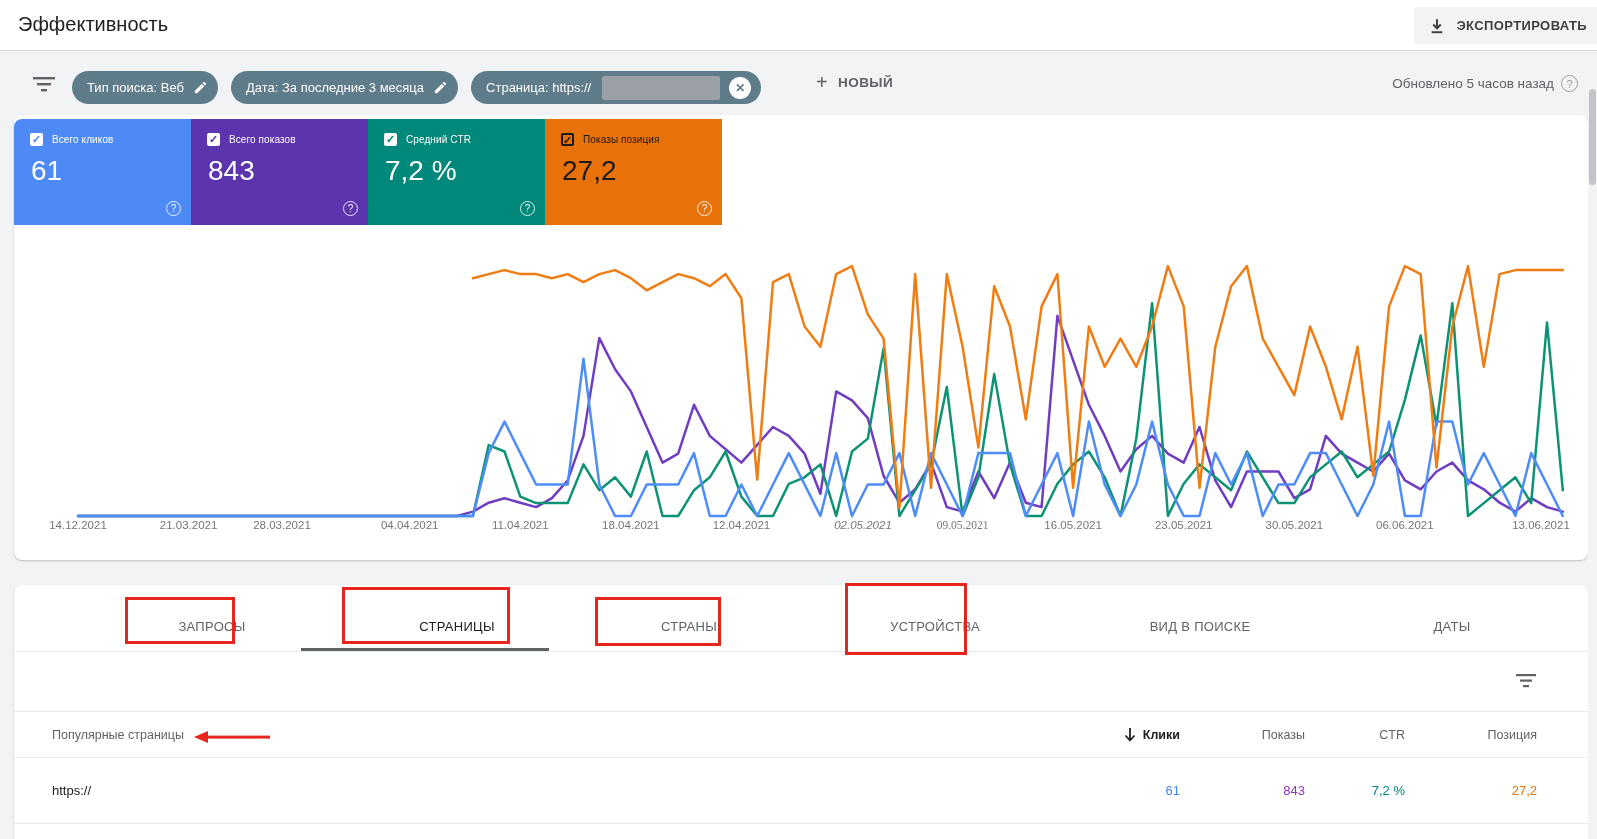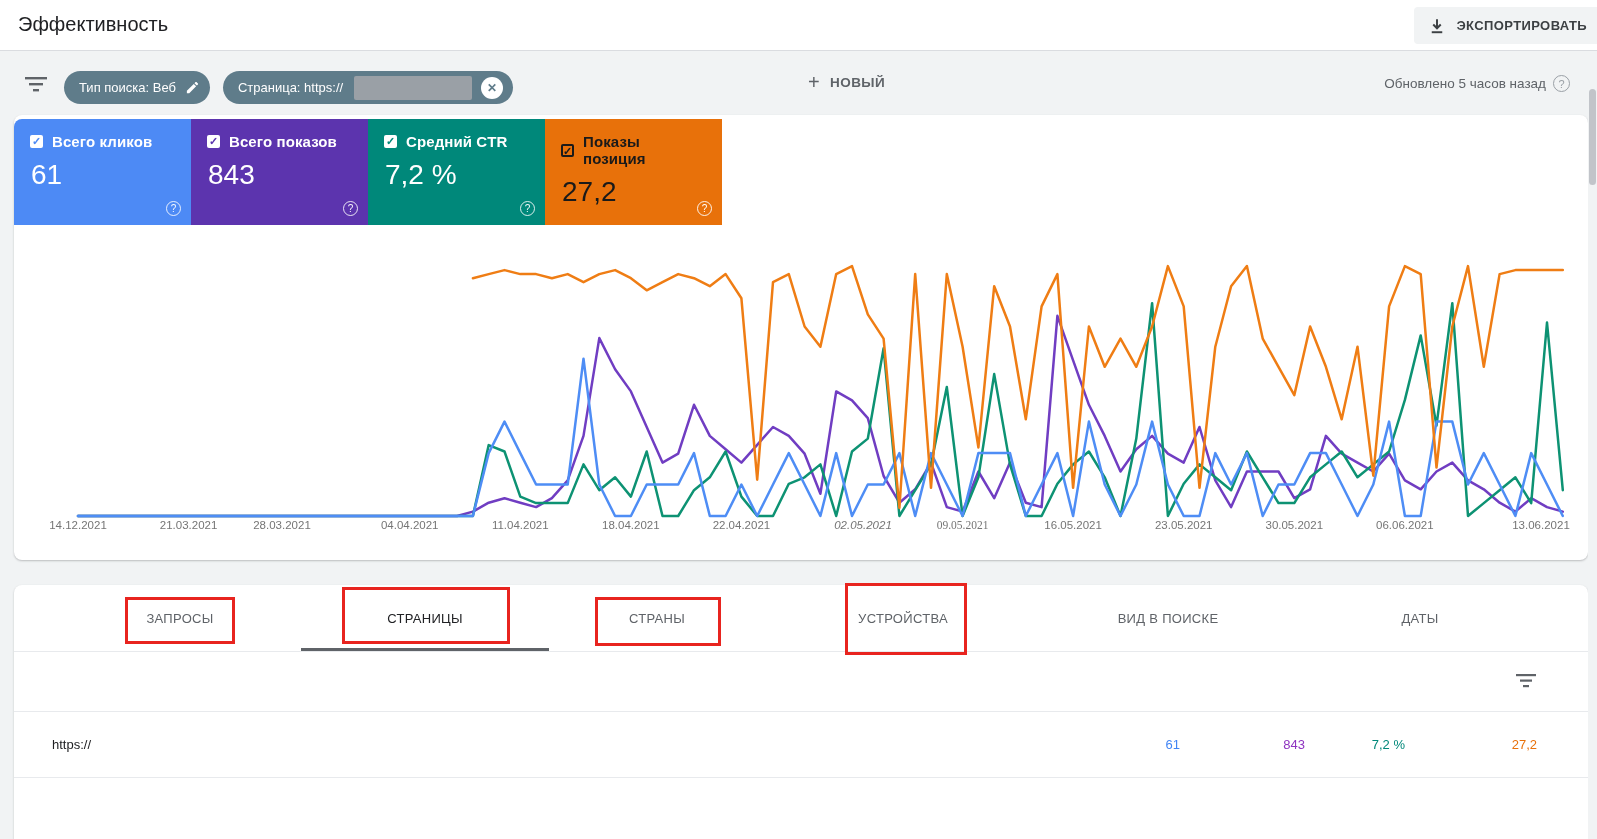--- a/index.html
+++ b/index.html
@@ -11,21 +11,21 @@
   
   .app-header { position:absolute; top:0; left:0; width:1597px; height:51px;
     background:#fff; border-bottom:1px solid #dadce0; z-index:5; }
   .page-title { position:absolute; left:18px; top:13px; font-size:20px; color:#202124; }
   .export-btn { position:absolute; right:-8px; top:7px; height:37px; background:#f1f3f4;
     border:none; border-radius:4px; display:flex; align-items:center; gap:10px;
     padding:0 18px 0 14px; cursor:pointer; }
   .export-btn span { font-size:13px; font-weight:bold; color:#3c4043; letter-spacing:.4px; }
 
   
-  .filter-bar { position:absolute; top:51px; left:8px; width:1552px; height:64px; }
+  .filter-bar { position:absolute; top:51px; left:16px; width:1552px; height:64px; }
   .filter-list-icon { position:absolute; left:17px; top:25px; width:22px; height:16px; cursor:pointer; }
   .chips { position:absolute; left:56px; top:20px; display:flex; gap:13px; align-items:center; }
   .chip { height:33px; background:#5f7c8a; border-radius:17px; color:#fff; font-size:13px;
     display:flex; align-items:center; gap:9px; padding:0 10px 0 15px; cursor:pointer; }
   .chip .redact { display:inline-block; width:118px; height:24px; background:#9aa0a6;
     border-radius:2px; margin-left:2px; }
   .chip .close-circle { width:22px; height:22px; border-radius:50%; background:#fff;
     color:#5f7c8a; font-size:12px; font-weight:bold; display:flex; align-items:center;
     justify-content:center; cursor:pointer; }
   .new-btn { display:flex; align-items:center; gap:10px; margin-left:30px; background:none;
@@ -38,41 +38,41 @@
 
   
   .chart-card { position:absolute; left:14px; top:115px; width:1574px; height:445px;
     background:#fff; border-radius:8px; box-shadow:0 1px 2px rgba(60,64,67,.3); }
   .metric-row { position:absolute; left:0; top:4px; display:flex; }
   .metric { width:177px; height:106px; padding:14px 16px 0; position:relative; cursor:pointer; }
   .metric:first-child { border-top-left-radius:8px; }
   .metric .m-top { display:flex; align-items:center; gap:9px; }
   .checkbox { width:13px; height:13px; background:#fff; border-radius:2px; font-size:11px;
     line-height:13px; text-align:center; font-weight:bold; flex:0 0 13px; }
-  .metric .m-label { font-size:15px; font-weight:bold; letter-spacing:.1px; }
+  .metric .m-label { font-size:10px; font-weight:normal; letter-spacing:.1px; }
   .metric .m-value { font-size:28px; margin-top:9px; margin-left:1px; }
   .metric .m-help { position:absolute; right:10px; bottom:9px; width:15px; height:15px;
     border-radius:50%; border:1.5px solid rgba(255,255,255,.85); color:rgba(255,255,255,.95);
     font-size:10px; display:flex; align-items:center; justify-content:center; }
   .metric.light { color:#fff; }
   .metric.dark { color:#1a1a1a; }
   .metric.dark .checkbox { background:transparent; border:2px solid #1a1a1a; color:#1a1a1a; line-height:10px;}
   .metric.dark .m-help { border-color:rgba(255,255,255,.9); color:#fff; }
 
   .chart-svg { position:absolute; left:0; top:118px; }
   .tick-row { position:absolute; left:0; top:404px; width:1574px; height:18px; }
   .tick-row span { position:absolute; width:90px; margin-left:-45px; text-align:center;
     font-size:11.5px; color:#757575; }
 
   
   .table-card { position:absolute; left:14px; top:585px; width:1574px; height:254px;
     background:#fff; border-radius:8px 8px 0 0; box-shadow:0 1px 2px rgba(60,64,67,.3); }
   .tabs-row { position:relative; height:67px; border-bottom:1px solid #e8eaed; }
-  .tab { position:absolute; top:0; transform:translateX(-50%); line-height:67px;
-    font-size:13px; letter-spacing:.3px; color:#5f6368; cursor:pointer; white-space:nowrap; }
+  .tab { position:absolute; top:8px; transform:translateX(-50%); line-height:67px;
+    font-size:13px; letter-spacing:.3px; color:#5f6368; cursor:pointer; white-space:nowrap;margin-left:32px; }
   .tab.active { color:#202124; font-weight:normal; }
   .tab-underline { position:absolute; left:287px; bottom:0; width:248px; height:3px; background:#5f6368; }
   .anno-box { position:absolute; border:3px solid #e8241f; z-index:4; pointer-events:none; }
 
   .toolbar-row { position:relative; height:60px; border-bottom:1px solid #e8eaed; }
   .table-filter-icon { position:absolute; right:52px; top:22px; width:20px; height:14px; cursor:pointer; }
 
   .head-row { position:relative; height:46px; display:flex; align-items:center;
     padding:0 51px 0 38px; border-bottom:1px solid #e8eaed; }
   .head-label { font-size:12.5px; color:#5f6368; }
@@ -114,20 +114,26 @@
     <rect x="8" y="13" width="6" height="2.4" fill="#5f6368"></rect>
   </svg>
   <div class="chips">
     <div class="chip">
       <span>Тип поиска: Веб</span>
       <svg width="15" height="15" viewBox="0 0 24 24">
         <path d="M3 17.2V21h3.8L17.8 10 14 6.2 3 17.2zM20.7 7.1c.4-.4.4-1 0-1.4l-2.4-2.4c-.4-.4-1-.4-1.4 0l-1.8 1.8 3.8 3.8 1.8-1.8z" fill="#fff"></path>
       </svg>
     </div>
     <div class="chip">
+      <span>Дата: За последние 3 месяца</span>
+      <svg width="15" height="15" viewBox="0 0 24 24">
+        <path d="M3 17.2V21h3.8L17.8 10 14 6.2 3 17.2zM20.7 7.1c.4-.4.4-1 0-1.4l-2.4-2.4c-.4-.4-1-.4-1.4 0l-1.8 1.8 3.8 3.8 1.8-1.8z" fill="#fff"></path>
+      </svg>
+    </div>
+    <div class="chip">
       <span>Страница: https://</span>
       <span class="redact"></span>
       <span class="close-circle">✕</span>
     </div>
   </div>
   <div class="chips" style="left:770px;">
     <button class="new-btn">
       <span class="plus">+</span>
       <span>НОВЫЙ</span>
     </button>
@@ -180,21 +186,21 @@
       <polyline points="64.0,283.0 79.8,283.0 95.6,283.0 111.4,283.0 127.2,283.0 143.0,283.0 158.8,283.0 174.6,283.0 190.4,283.0 206.2,283.0 222.0,283.0 237.8,283.0 253.6,283.0 269.3,283.0 285.1,283.0 300.9,283.0 316.7,283.0 332.5,283.0 348.3,283.0 364.1,283.0 379.9,283.0 395.7,283.0 411.5,283.0 427.3,283.0 443.1,283.0 458.9,283.0 474.7,220.1 490.5,188.6 506.3,220.1 522.1,251.5 537.9,251.5 553.7,251.5 569.5,125.7 585.3,251.5 601.1,283.0 616.9,283.0 632.7,251.5 648.5,251.5 664.2,251.5 680.0,220.1 695.8,283.0 711.6,283.0 727.4,251.5 743.2,283.0 759.0,251.5 774.8,220.1 790.6,251.5 806.4,283.0 822.2,220.1 838.0,283.0 853.8,251.5 869.6,251.5 885.4,220.1 901.2,283.0 917.0,220.1 932.8,251.5 948.6,283.0 964.4,220.1 980.2,220.1 996.0,220.1 1011.8,283.0 1027.6,251.5 1043.4,220.1 1059.1,283.0 1074.9,188.6 1090.7,251.5 1106.5,283.0 1122.3,251.5 1138.1,188.6 1153.9,251.5 1169.7,283.0 1185.5,283.0 1201.3,220.1 1217.1,251.5 1232.9,220.1 1248.7,283.0 1264.5,251.5 1280.3,251.5 1296.1,220.1 1311.9,220.1 1327.7,251.5 1343.5,283.0 1359.3,251.5 1375.1,188.6 1390.9,283.0 1406.7,283.0 1422.5,188.6 1438.3,188.6 1454.0,251.5 1469.8,220.1 1485.6,251.5 1501.4,283.0 1517.2,220.1 1533.0,251.5 1548.8,283.0" fill="none" stroke="#4e8df5" stroke-width="2.5" stroke-linejoin="round" stroke-linecap="round"></polyline>
       <polyline points="458.9,45.2 474.7,41.1 490.5,37.1 506.3,41.1 522.1,41.1 537.9,45.2 553.7,41.1 569.5,49.2 585.3,41.1 601.1,37.1 616.9,45.2 632.7,57.3 648.5,49.2 664.2,41.1 680.0,45.2 695.8,53.2 711.6,41.1 727.4,65.3 743.2,246.7 759.0,49.2 774.8,41.1 790.6,93.5 806.4,113.7 822.2,41.1 838.0,33.1 853.8,81.4 869.6,105.6 885.4,274.9 901.2,41.1 917.0,254.8 932.8,41.1 948.6,113.7 964.4,214.5 980.2,53.2 996.0,93.5 1011.8,186.3 1027.6,73.4 1043.4,41.1 1059.1,254.8 1074.9,93.5 1090.7,133.8 1106.5,105.6 1122.3,133.8 1138.1,93.5 1153.9,33.1 1169.7,73.4 1185.5,254.8 1201.3,113.7 1217.1,53.2 1232.9,33.1 1248.7,105.6 1264.5,133.8 1280.3,162.1 1296.1,93.5 1311.9,133.8 1327.7,186.3 1343.5,113.7 1359.3,242.7 1375.1,73.4 1390.9,33.1 1406.7,41.1 1422.5,234.6 1438.3,93.5 1454.0,33.1 1469.8,133.8 1485.6,41.1 1501.4,37.1 1517.2,37.1 1533.0,37.1 1548.8,37.1" fill="none" stroke="#ef7d14" stroke-width="2.5" stroke-linejoin="round" stroke-linecap="round"></polyline>
     </svg>
   <div class="tick-row">
       <span style="left: 64px;">14.12.2021</span>
       <span style="left: 174.57px;">21.03.2021</span>
       <span style="left: 268px;">28.03.2021</span>
       <span style="left: 395.71px;">04.04.2021</span>
       <span style="left: 506.28px;">11.04.2021</span>
       <span style="left: 616.85px;">18.04.2021</span>
-      <span style="left: 727.42px;">22.04.2021</span>
+      <span style="left: 727.42px;">12.04.2021</span>
       <span style="left: 849px; font-style: italic;">02.05.2021</span>
       <span style="left: 948.56px; font-family: Liberation Serif, serif;">09.05.2021</span>
       <span style="left: 1059.13px;">16.05.2021</span>
       <span style="left: 1169.7px;">23.05.2021</span>
       <span style="left: 1280.27px;">30.05.2021</span>
       <span style="left: 1390.84px;">06.06.2021</span>
       <span style="left: 1527px;">13.06.2021</span>
     </div>
 </div>
 
@@ -214,20 +220,39 @@
   </div>
 
   <div class="toolbar-row">
     <svg class="table-filter-icon" viewBox="0 0 20 14">
       <rect x="0" y="0" width="20" height="2.2" fill="#5f6368"></rect>
       <rect x="4" y="5.5" width="12" height="2.2" fill="#5f6368"></rect>
       <rect x="7" y="11" width="6" height="2.2" fill="#5f6368"></rect>
     </svg>
   </div>
 
+  <div class="head-row">
+    <span class="head-label">Популярные страницы</span>
+    <span class="red-arrow">
+      <svg width="78" height="12" viewBox="0 0 78 12">
+        <rect x="10" y="4.6" width="66" height="3" fill="#e8241f"></rect>
+        <path d="M14 0 L0 6 L14 12 Z" fill="#e8241f"></path>
+      </svg>
+    </span>
+    <span class="group-spacer"></span>
+    <span class="col sorted">
+      <svg width="12" height="14" viewBox="0 0 12 14">
+        <path d="M6 0v11M1.5 7.5 6 12.5l4.5-5" stroke="#202124" stroke-width="1.8" fill="none"></path>
+      </svg>
+      <span>Клики</span>
+    </span>
+    <span class="col">Показы</span>
+    <span class="col c-ctr">CTR</span>
+    <span class="col c-pos">Позиция</span>
+  </div>
 
   <div class="data-row">
     <span class="page-url">https://</span>
     <span class="group-spacer"></span>
     <span class="col val" style="color:#4285f4">61</span>
     <span class="col val" style="color:#8e33c0">843</span>
     <span class="col c-ctr val" style="color:#00887a">7,2 %</span>
     <span class="col c-pos val" style="color:#e8710a">27,2</span>
   </div>
 </div>

